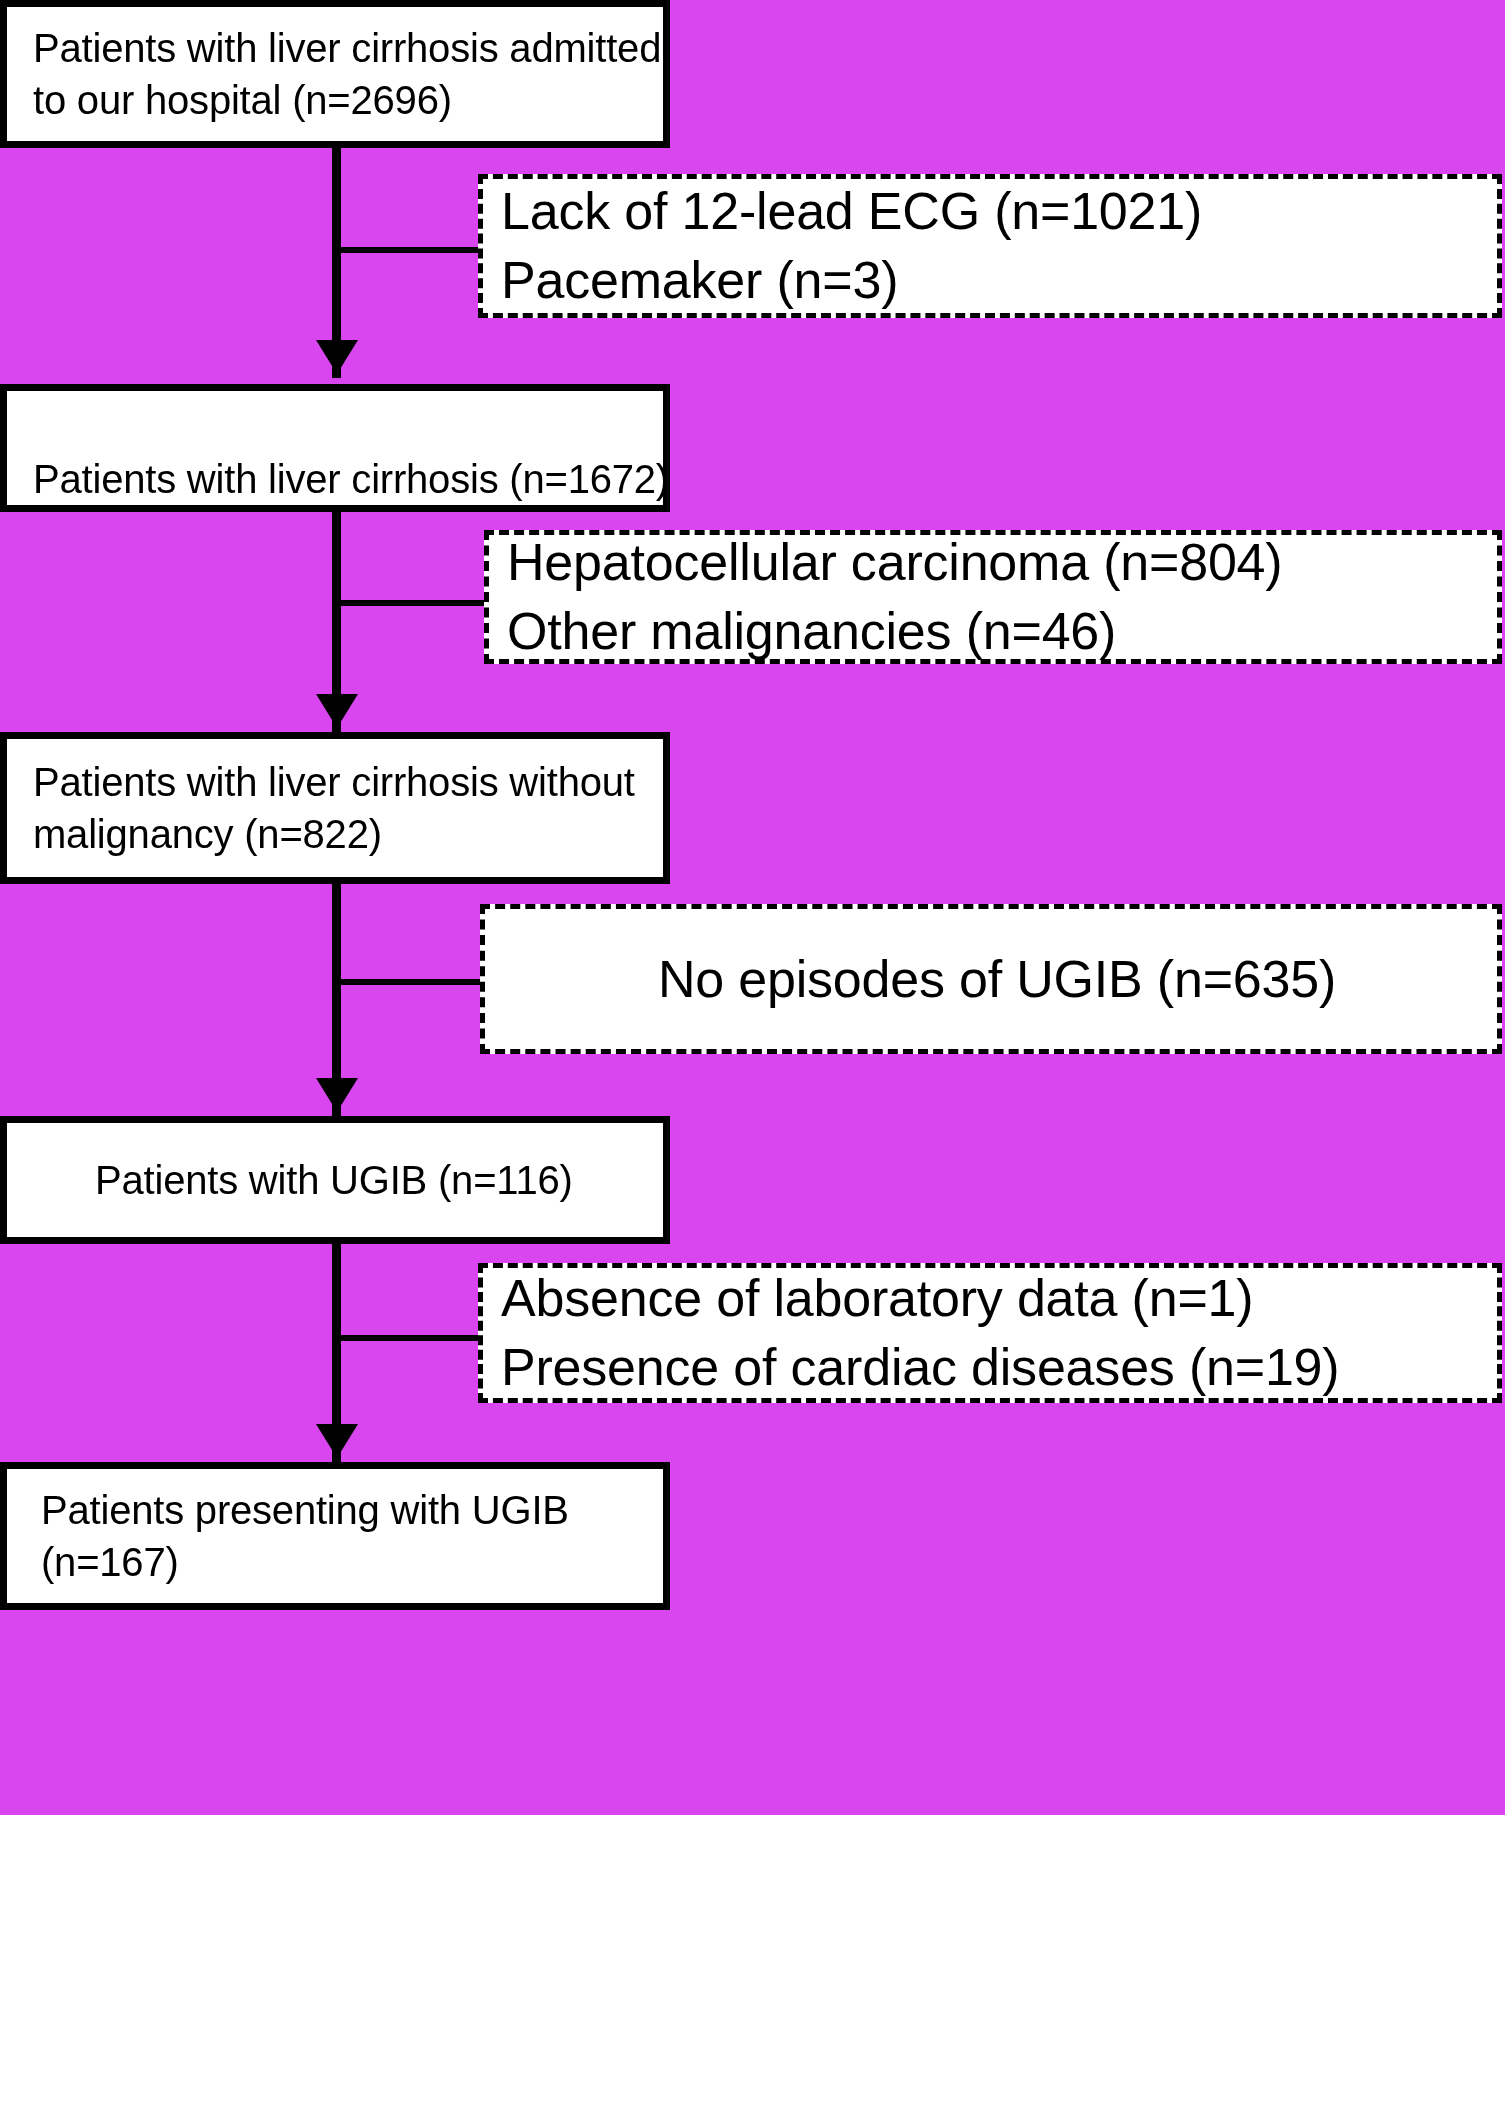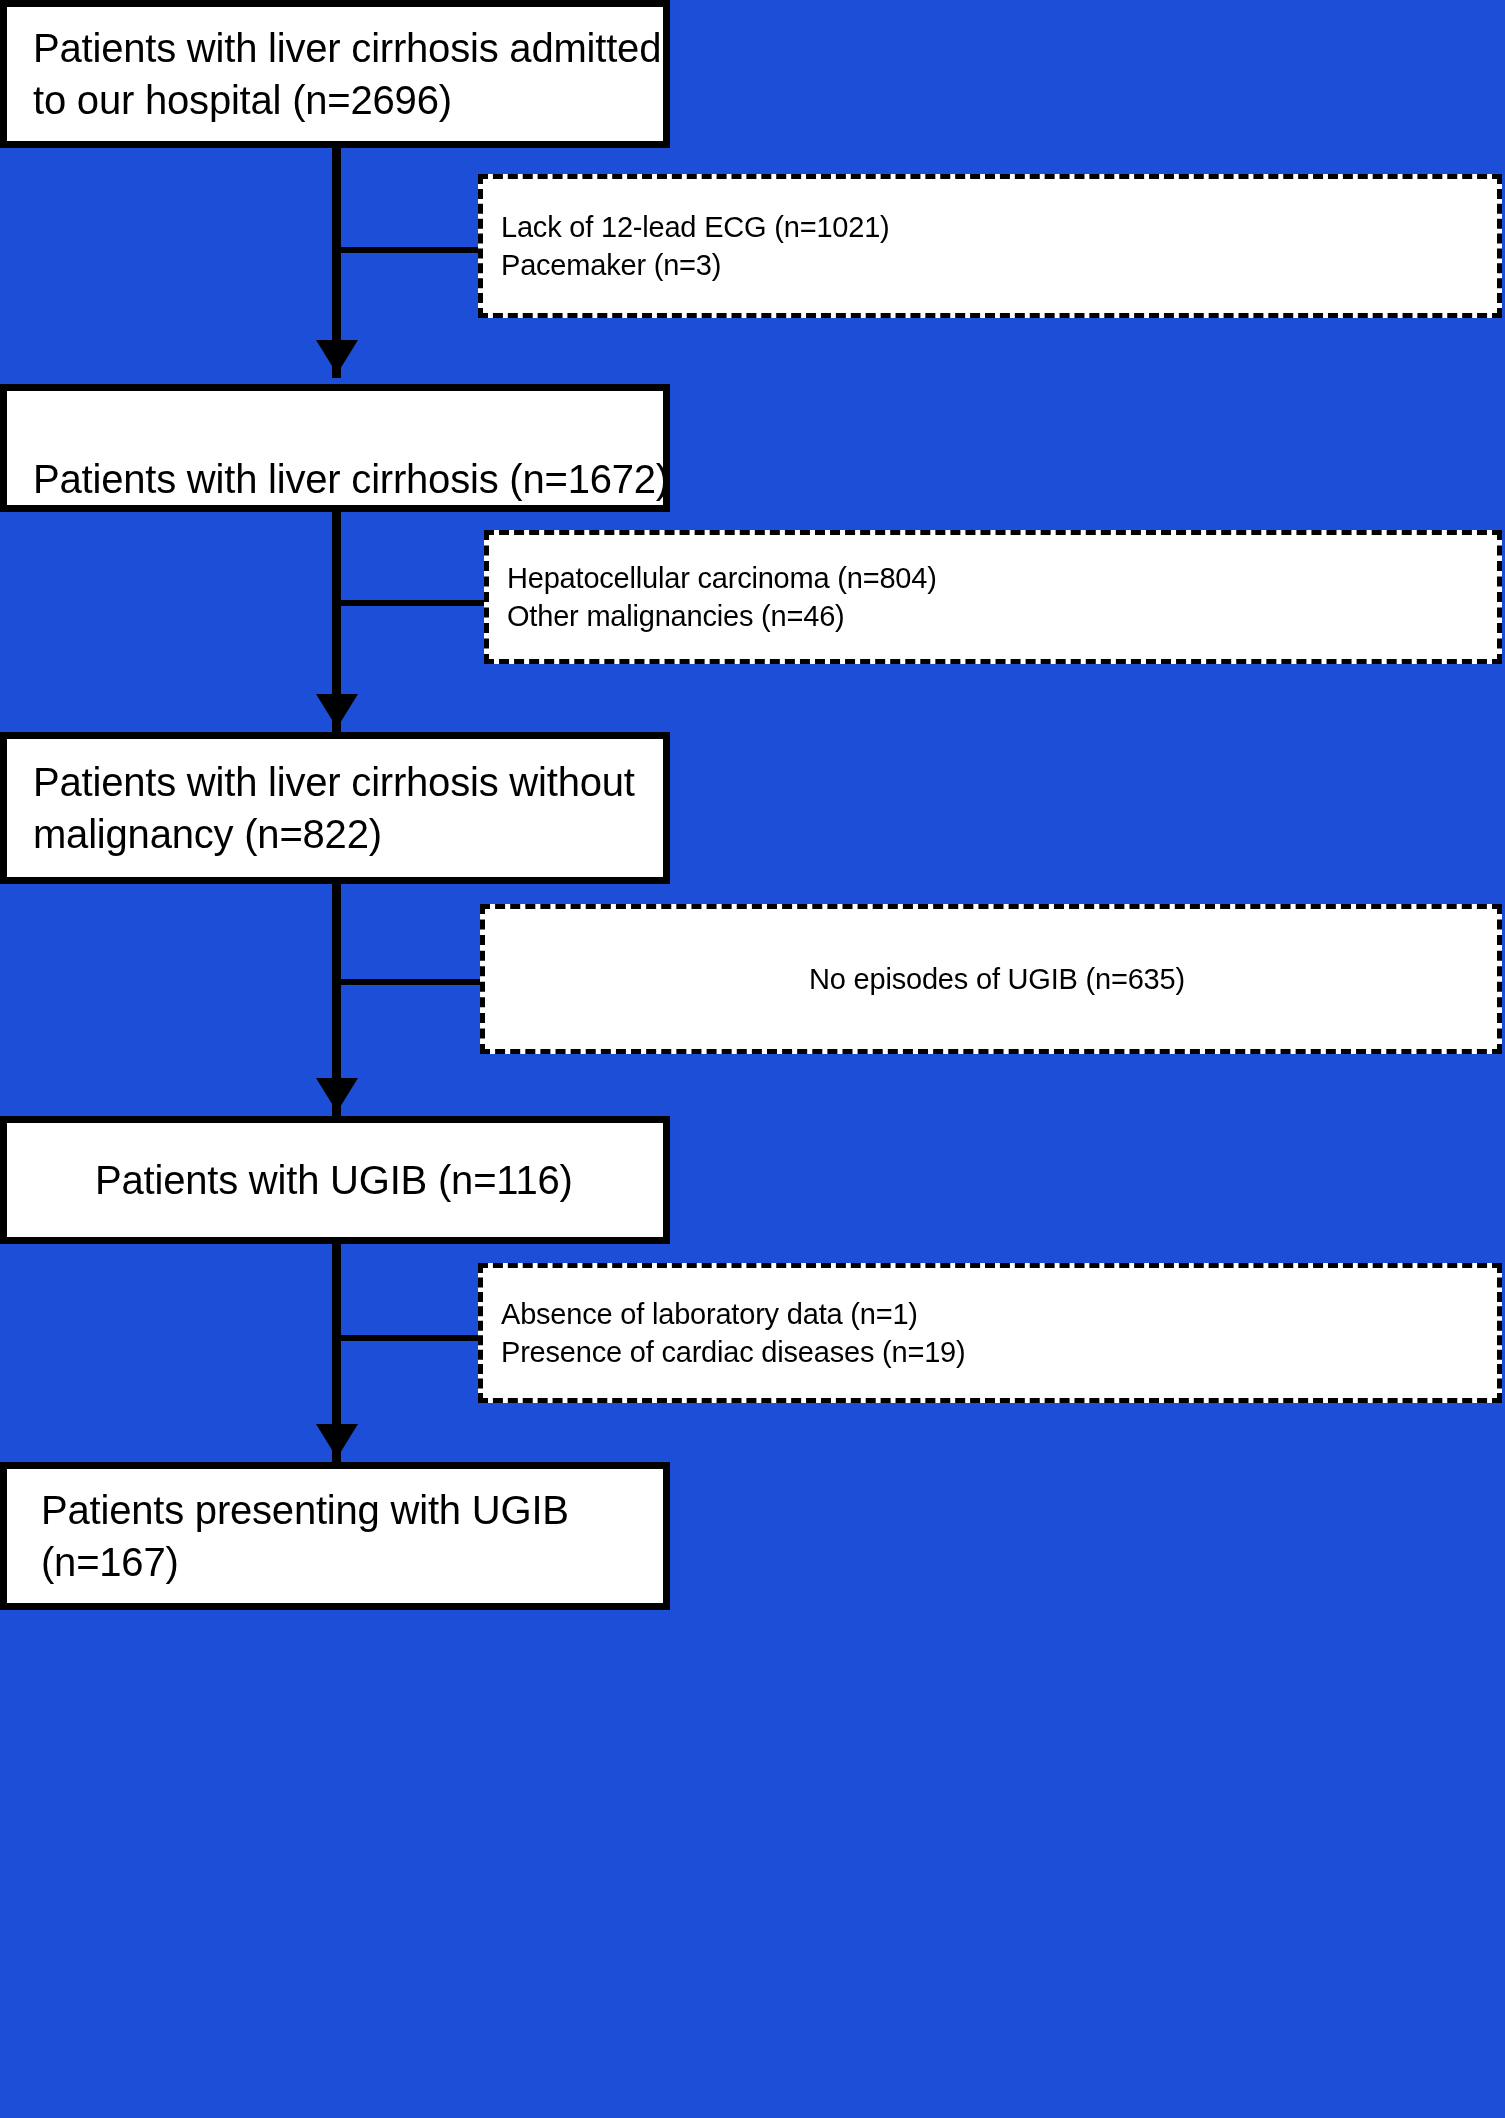--- a/index.html
+++ b/index.html
@@ -7,22 +7,22 @@
     padding: 0;
     background: #ffffff;
   }
   body {
     font-family: "Liberation Sans", sans-serif;
     color: #000000;
   }
   #canvas {
     position: relative;
     width: 1505px;
-    height: 2118px;
-    background: #1d4ed8;
+    height: 1815px;
+    background: #d946ef;
     overflow: hidden;
   }
 
   
   .node {
     position: absolute;
     box-sizing: border-box;
     border: 7px solid #000000;
     background: #ffffff;
     display: flex;
@@ -42,21 +42,21 @@
   .excl {
     position: absolute;
     box-sizing: border-box;
     border: 5px dashed #000000;
     background: #ffffff;
     display: flex;
     flex-direction: column;
     justify-content: center;
   }
   .excl .line {
-    font-size: 29px;
+    font-size: 52px;
     line-height: 1.32;
     padding-left: 18px;
     padding-right: 10px;
     white-space: pre;
     letter-spacing: -0.2px;
   }
   .excl.centered .line {
     text-align: center;
     padding-left: 12px;
     padding-right: 0;

